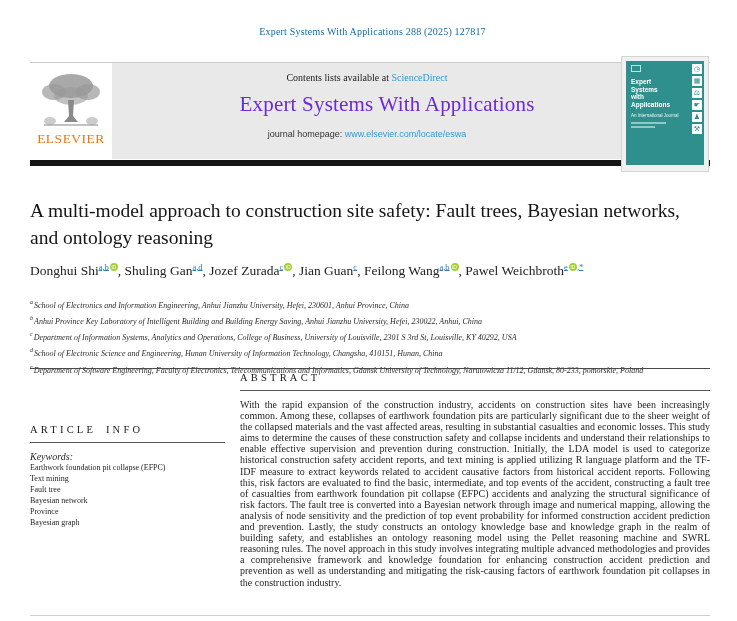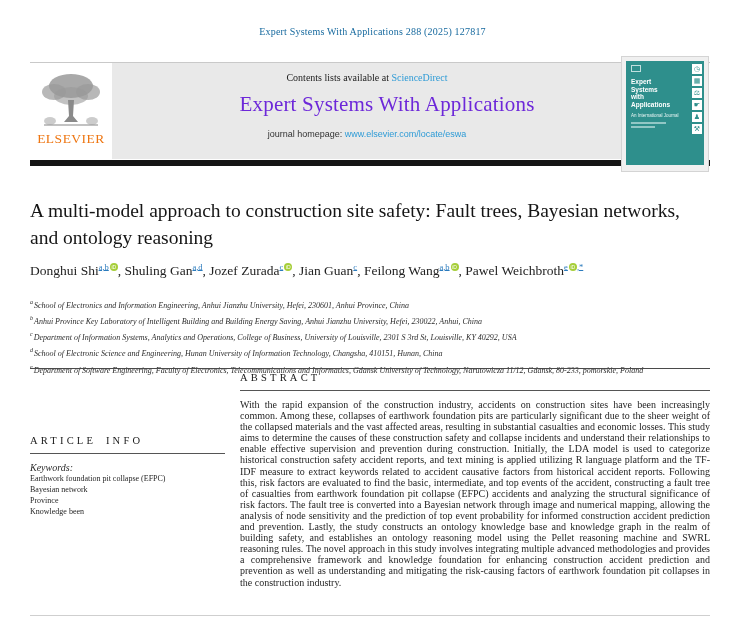--- a/index.html
+++ b/index.html
@@ -130,23 +130,25 @@
 
 <div class="aff-rule"></div>
 
 <div class="columns">
   <div class="col-left">
     <div class="sec-heading">ARTICLE INFO</div>
     <div class="sec-rule"></div>
     <div class="keywords-label">Keywords:</div>
     <div id="keyword-list">
         <div class="keyword-item">Earthwork foundation pit collapse (EFPC)</div>
+        <div class="keyword-item">Text mining</div>
+        <div class="keyword-item">Fault tree</div>
         <div class="keyword-item">Bayesian network</div>
         <div class="keyword-item">Province</div>
-        <div class="keyword-item">Knowledge been</div>
+        <div class="keyword-item">Bayesian graph</div>
       </div>
   </div>
   <div class="col-right">
     <div class="sec-heading">ABSTRACT</div>
     <div class="sec-rule"></div>
     <div class="abstract-text">With the rapid expansion of the construction industry, accidents on construction sites have been increasingly common. Among these, collapses of earthwork foundation pits are particularly significant due to the sheer weight of the collapsed materials and the vast affected areas, resulting in substantial casualties and economic losses. This study aims to determine the causes of these construction safety and collapse incidents and understand their relationships to enable effective supervision and prevention during construction. Initially, the LDA model is used to categorize historical construction safety accident reports, and text mining is applied utilizing R language platform and the TF-IDF measure to extract keywords related to accident causative factors from historical accident reports. Following this, risk factors are evaluated to find the basic, intermediate, and top events of the accident, constructing a fault tree of casualties from earthwork foundation pit collapse (EFPC) accidents and analyzing the structural significance of risk factors. The fault tree is converted into a Bayesian network through image and numerical mapping, allowing the analysis of node sensitivity and the prediction of top event probability for informed construction accident prediction and prevention. Lastly, the study constructs an ontology knowledge base and knowledge graph in the realm of building safety, and establishes an ontology reasoning model using the Pellet reasoning machine and SWRL reasoning rules. The novel approach in this study involves integrating multiple advanced methodologies and provides a comprehensive framework and knowledge foundation for enhancing construction accident prediction and prevention as well as understanding and mitigating the risk-causing factors of earthwork foundation pit collapses in the construction industry.</div>
   </div>
 </div>
 
 <div class="bottom-rule"></div>

